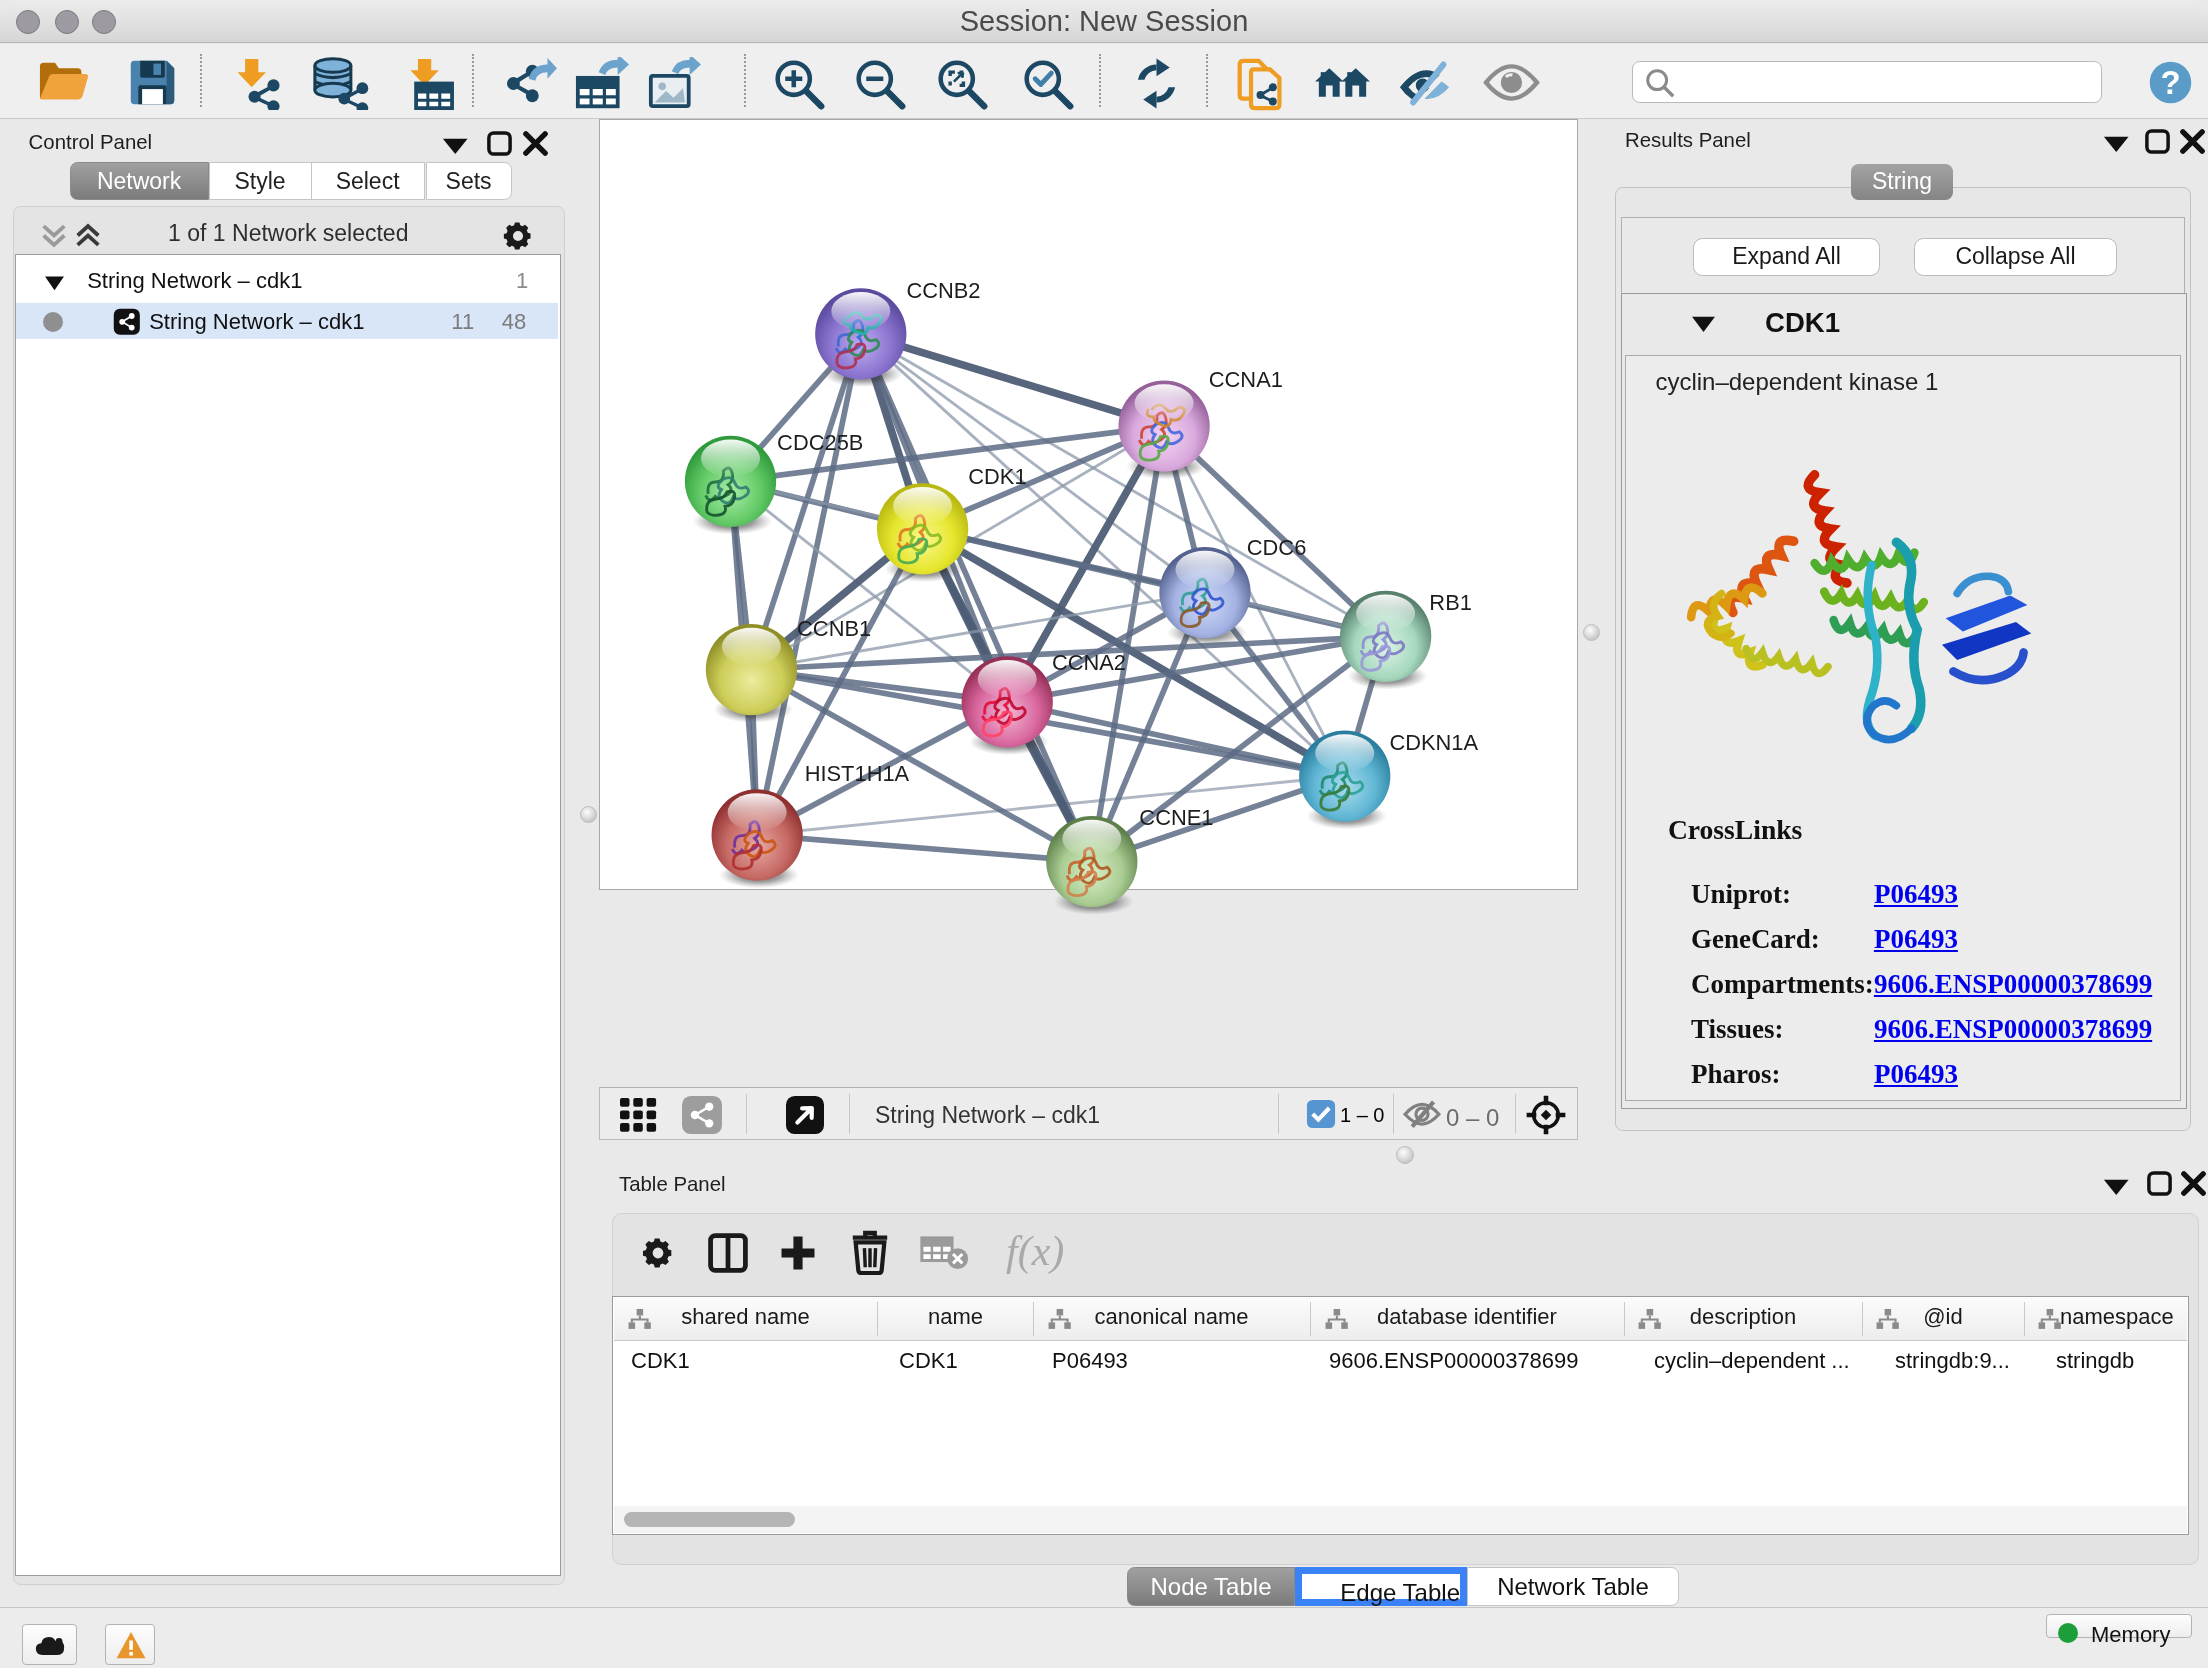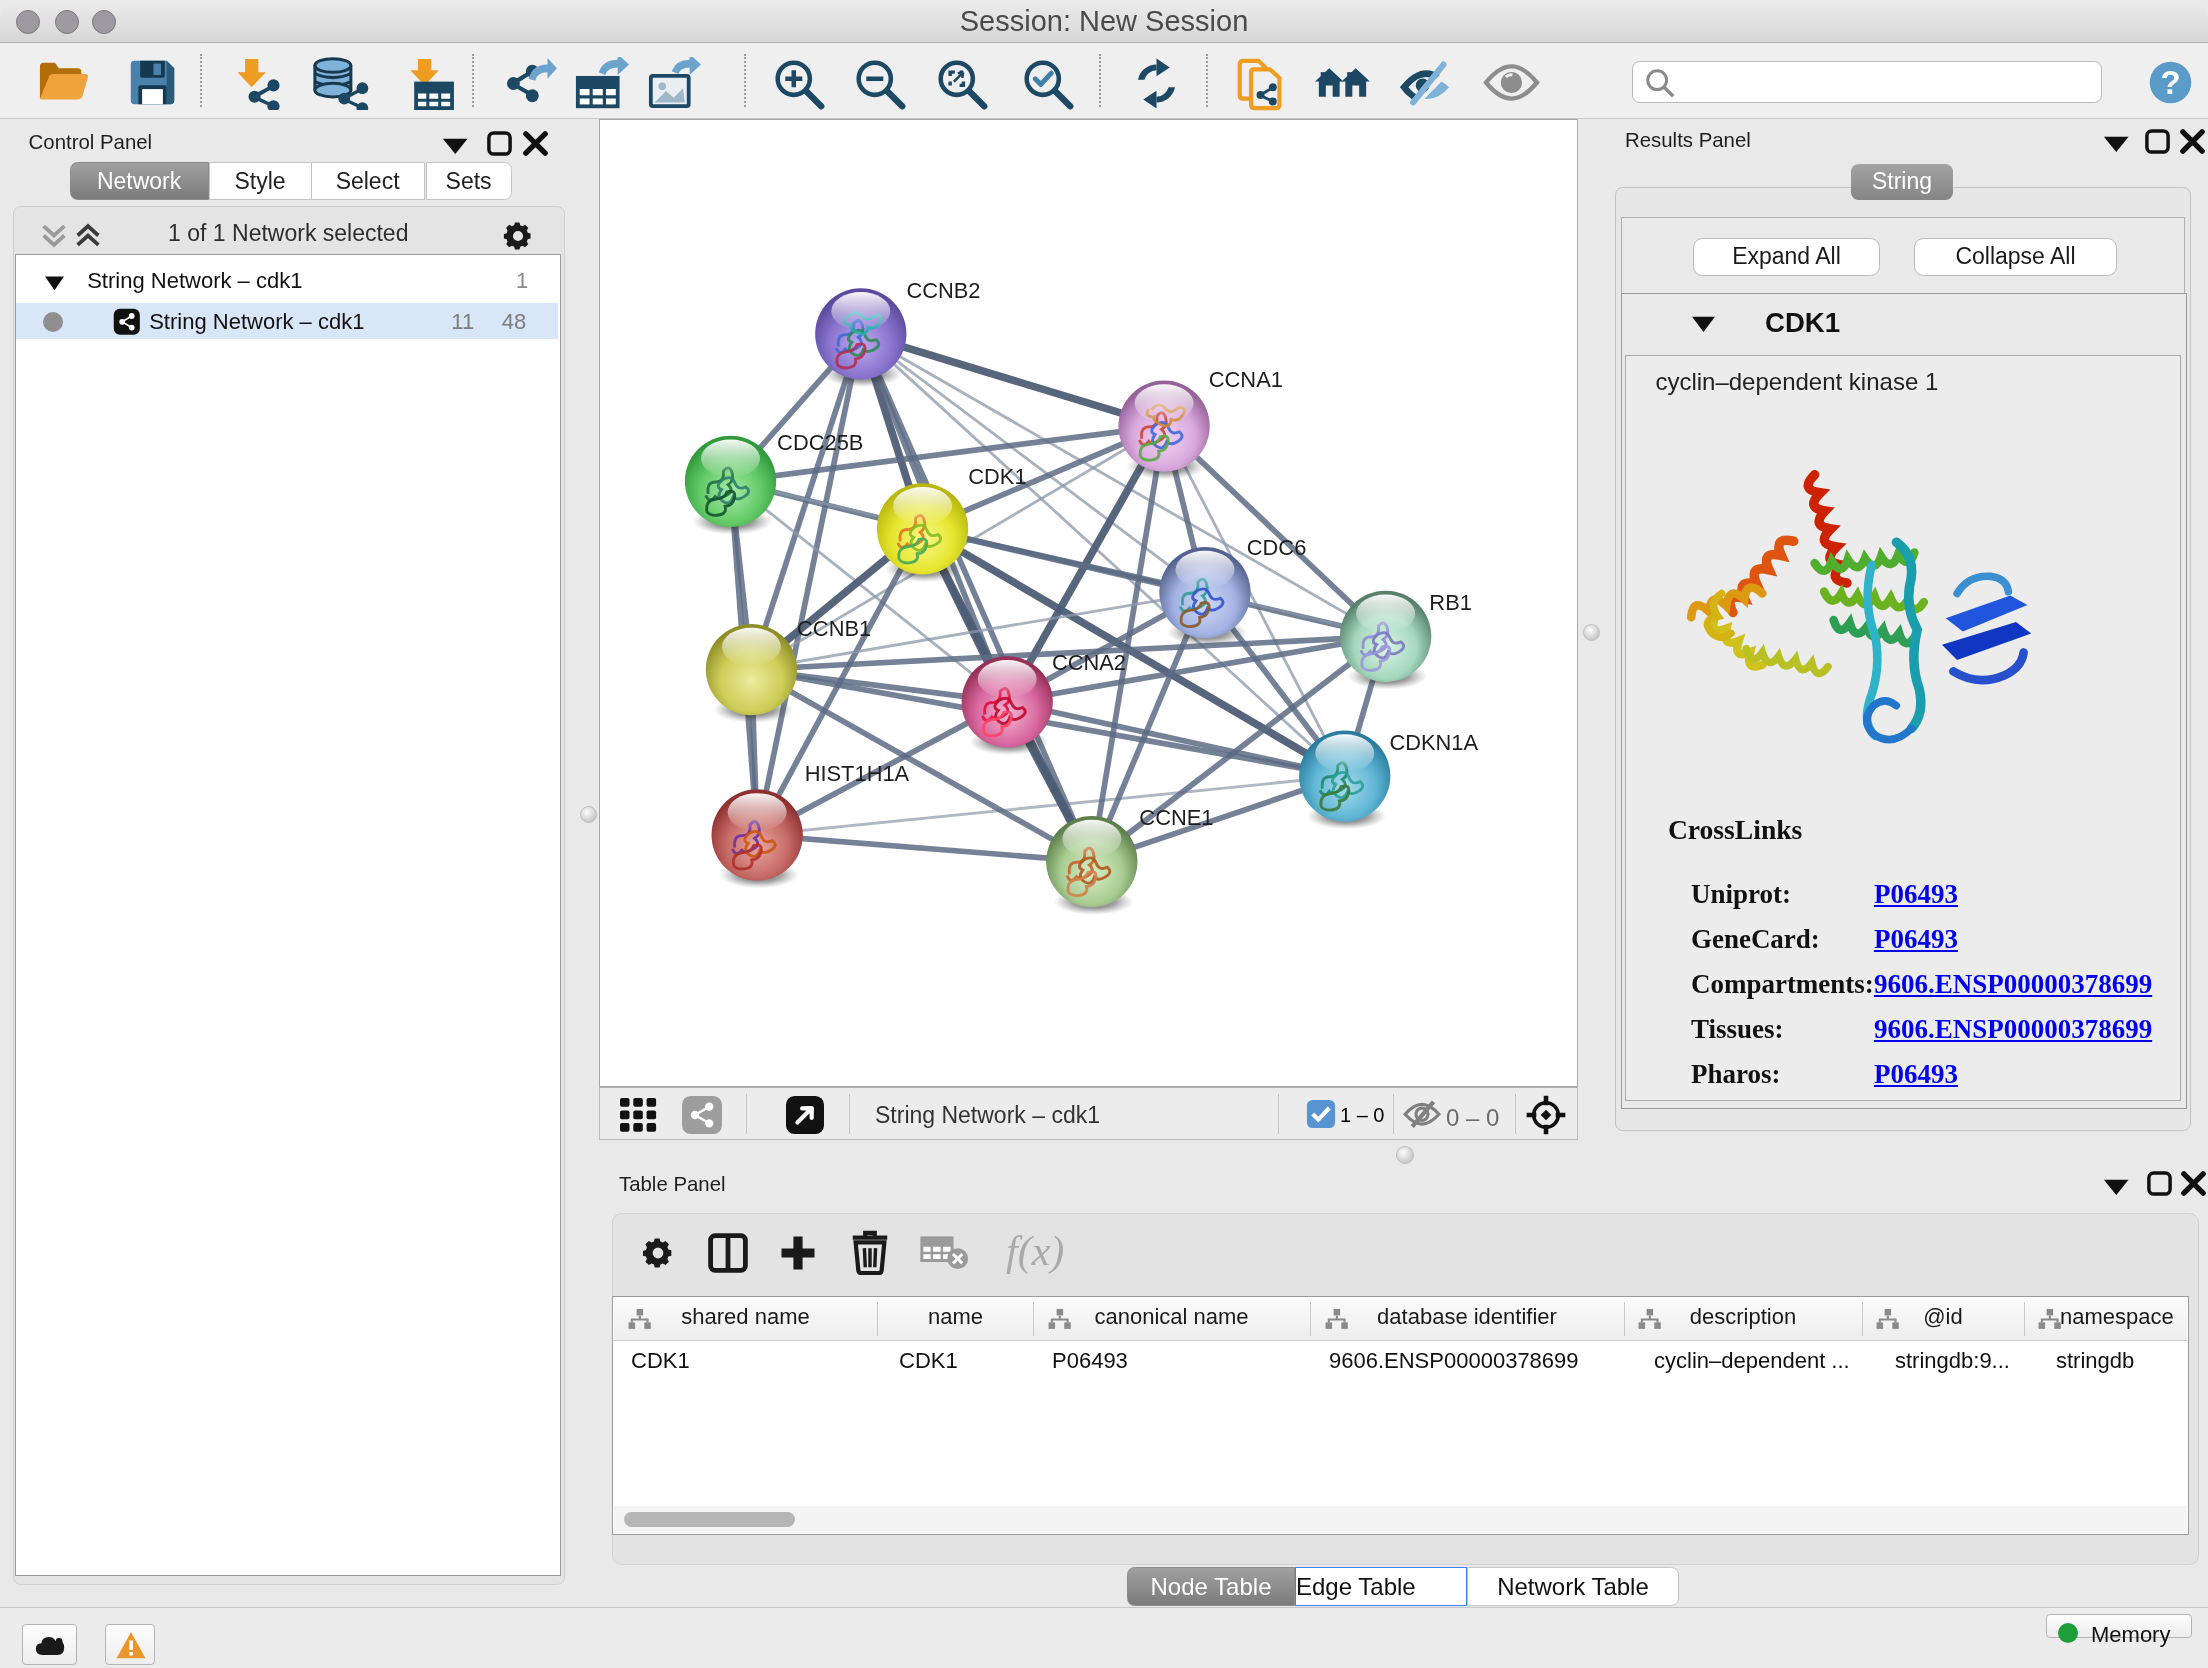--- a/index.html
+++ b/index.html
@@ -20,21 +20,21 @@
   
   .phead{font-size:20.4px;color:#1e1e1e;}
   
   #cpanel{position:absolute;left:7.6px;top:120px;width:560px;height:1489px;}
   .tab{position:absolute;top:42px;height:38px;background:#fff;border:1px solid #c4c4c4;
     box-sizing:border-box;text-align:center;font-size:23px;color:#222;line-height:36px;}
   .tabsel{background:linear-gradient(#a0a0a0,#7b7b7b);color:#fff;border-color:#8a8a8a;}
   #netlist{position:absolute;left:7.6px;top:134px;width:546px;height:1322px;
     background:#fff;border:1.9px solid #9b9b9b;box-sizing:border-box;}
   
-  #netview{position:absolute;left:599px;top:119px;width:979px;height:968px;
+  #netview{position:absolute;left:599px;top:119px;width:979px;height:771px;
     background:#fff;border:1px solid #a8a8a8;box-sizing:border-box;}
   #nettool{position:absolute;left:599px;top:1087px;width:979px;height:53px;
     background:#ececec;border:1px solid #b9b9b9;border-top:1.9px solid #b0b0b0;box-sizing:border-box;}
   
   #rpanel{position:absolute;left:1579px;top:119px;width:630px;height:1494px;}
   
   #tpanel{position:absolute;left:599px;top:1164px;width:1609px;height:449px;}
   
   #statusbar{position:absolute;left:0;top:1607px;width:2208px;height:61px;
     background:#ececec;border-top:1.9px solid #c6c6c6;}
@@ -794,21 +794,21 @@
       <div style="position:absolute;left:285px;top:7.6px;font-size:22px;color:#111;">CDK1</div>
       <div style="position:absolute;left:438px;top:7.6px;font-size:22px;color:#111;">P06493</div>
       <div style="position:absolute;left:715px;top:7.6px;font-size:22px;color:#111;">9606.ENSP00000378699</div>
       <div style="position:absolute;left:1040px;top:7.6px;font-size:22px;color:#111;">cyclin–dependent ...</div>
       <div style="position:absolute;left:1281px;top:7.6px;font-size:22px;color:#111;">stringdb:9...</div>
       <div style="position:absolute;left:1442px;top:7.6px;font-size:22px;color:#111;">stringdb</div>
     </div>
 
   <div style="position:absolute;left:25px;top:348px;width:171px;height:15px;background:#b5b5b5;border-radius:7.6px;"></div>
   <div class="ttab" style="position:absolute;left:528px;top:403px;width:168px;height:39px;background:linear-gradient(#a0a0a0,#7b7b7b);border:1px solid #8a8a8a;border-radius:7.6px 0 0 7.6px;color:#fff;font-size:24px;text-align:center;line-height:37px;box-sizing:border-box;">Node Table</div>
-  <div class="ttab" style="position:absolute;left:696px;top:403px;width:172px;height:39px;background:#fff;border:1px solid #3b82f6;color:#111;font-size:24px;text-align:left;line-height:37px;box-sizing:border-box;">Edge Table</div>
+  <div class="ttab" style="position:absolute;left:696px;top:403px;width:172px;height:39px;background:#fff;border:7px solid #3b82f6;color:#111;font-size:24px;text-align:right;line-height:37px;box-sizing:border-box;">Edge Table</div>
   <div class="ttab" style="position:absolute;left:868px;top:403px;width:212px;height:39px;background:#fff;border:1px solid #c4c4c4;border-radius:0 7.6px 7.6px 0;color:#111;font-size:24px;text-align:center;line-height:37px;box-sizing:border-box;">Network Table</div>
 </div>
 <div style="position:absolute;left:580px;top:806px;width:15px;height:15px;border-radius:50%;background:radial-gradient(circle at 40% 35%,#fdfdfd,#c9c9c9 70%,#ababab);border:1px solid #bdbdbd;"></div>
 <div style="position:absolute;left:1583px;top:624px;width:15px;height:15px;border-radius:50%;background:radial-gradient(circle at 40% 35%,#fdfdfd,#c9c9c9 70%,#ababab);border:1px solid #bdbdbd;"></div>
 <div id="statusbar">
   <div class="sbtn" style="left:22px;top:16px;width:55px;height:41px;">
     <svg style="position:absolute;left:9.5px;top:6.7px;" width="34" height="25" viewBox="0 0 18 13">
       <path d="M5 12 Q1.5 12 1.5 8.8 Q1.5 6 4.4 5.8 Q5 2.5 8.4 2.5 Q11 2.5 12 4.8 Q12.6 4.4 13.5 4.4 Q16.5 4.6 16.5 8.2 Q16.5 12 13 12 Z" fill="#1a1a1a"></path>
       <circle cx="13.8" cy="4.8" r="1.8" fill="#1a1a1a"></circle>
     </svg>

